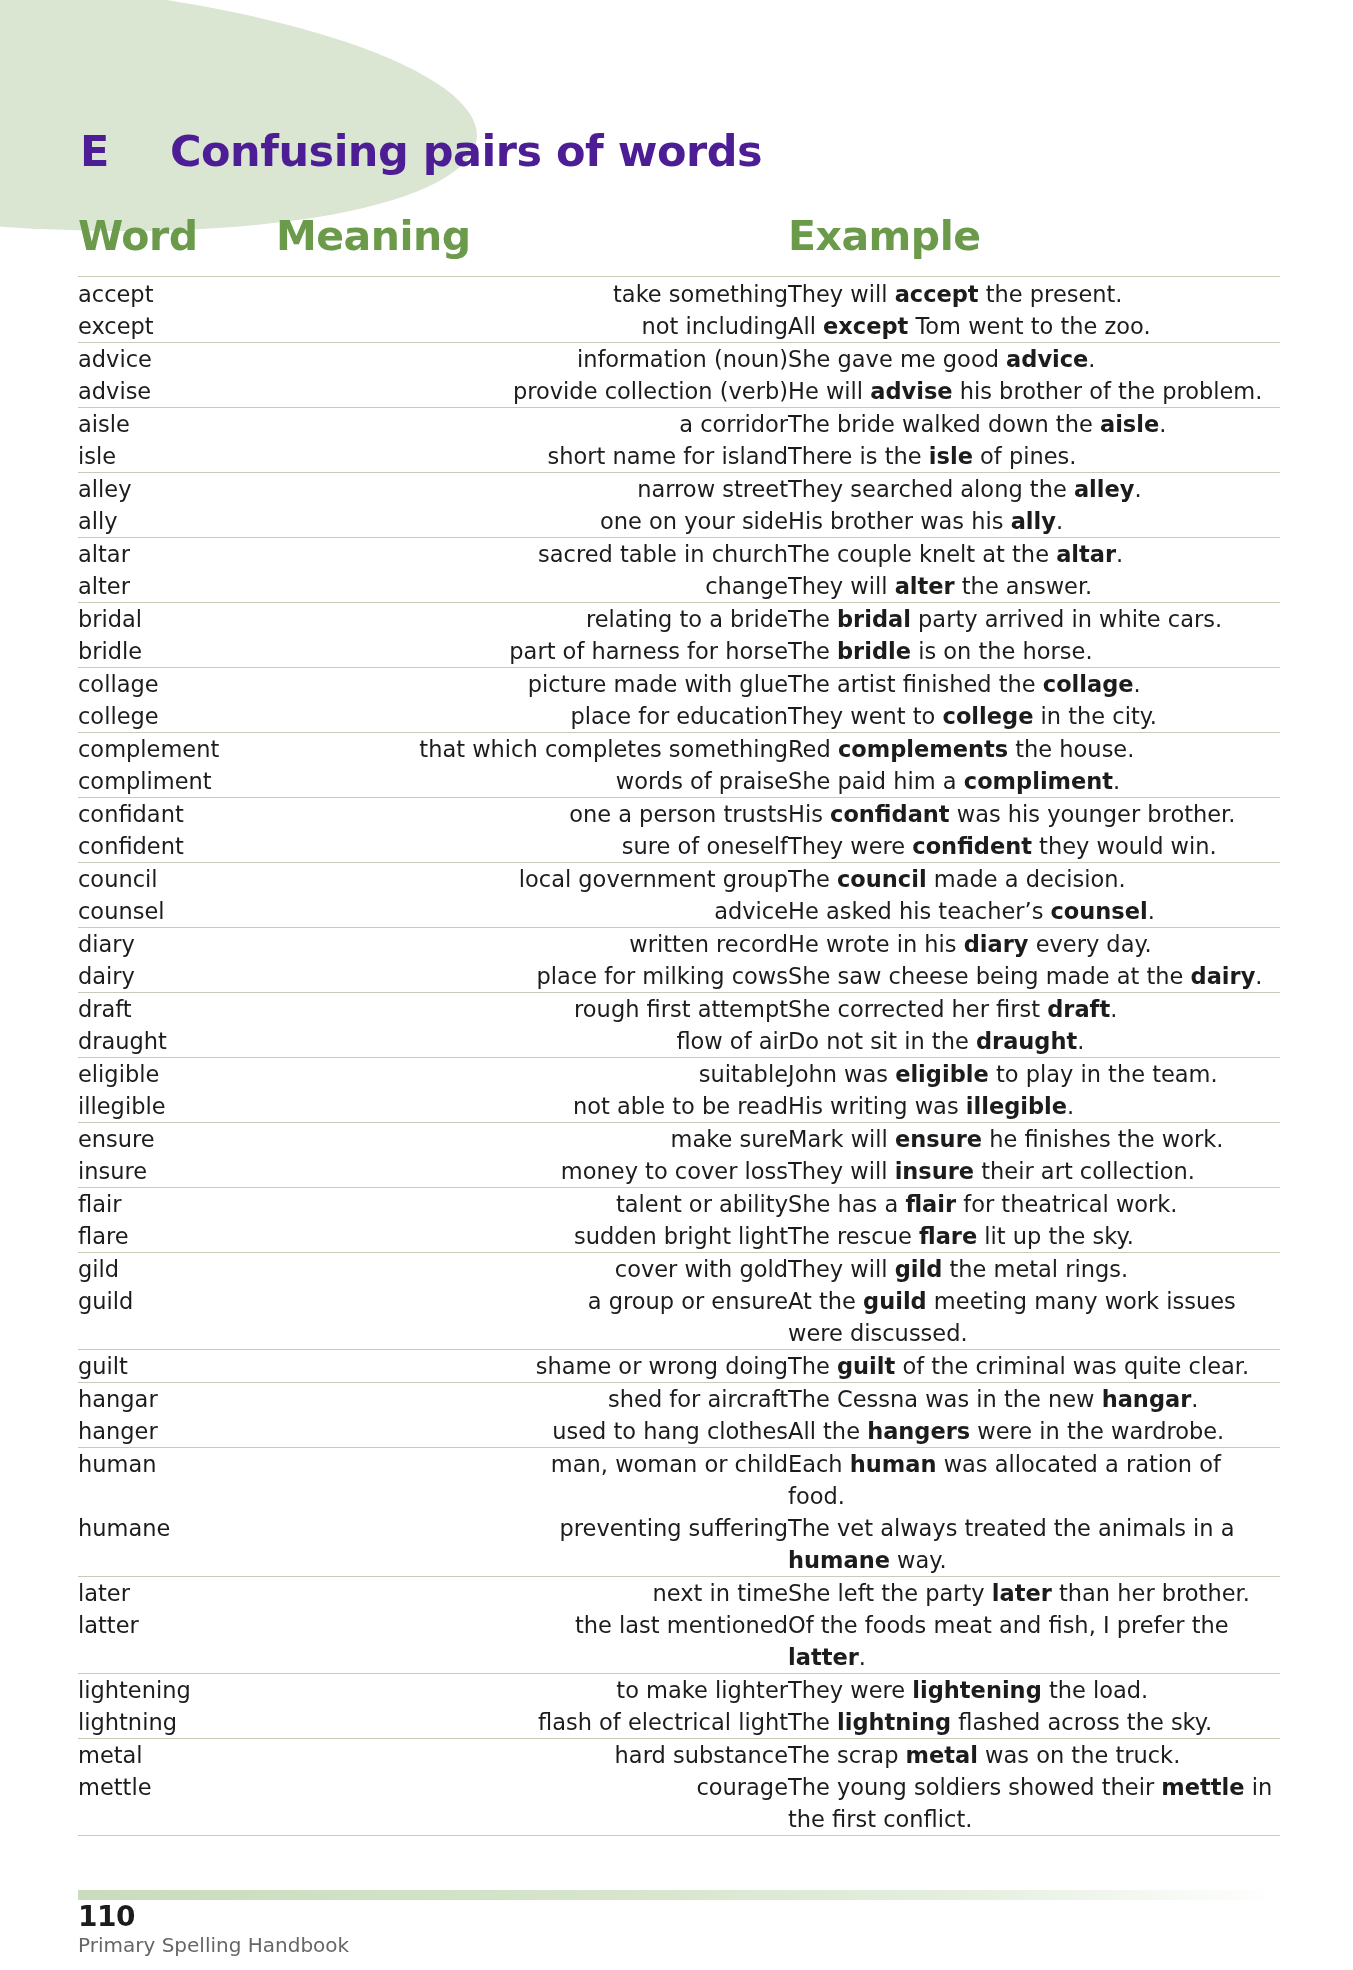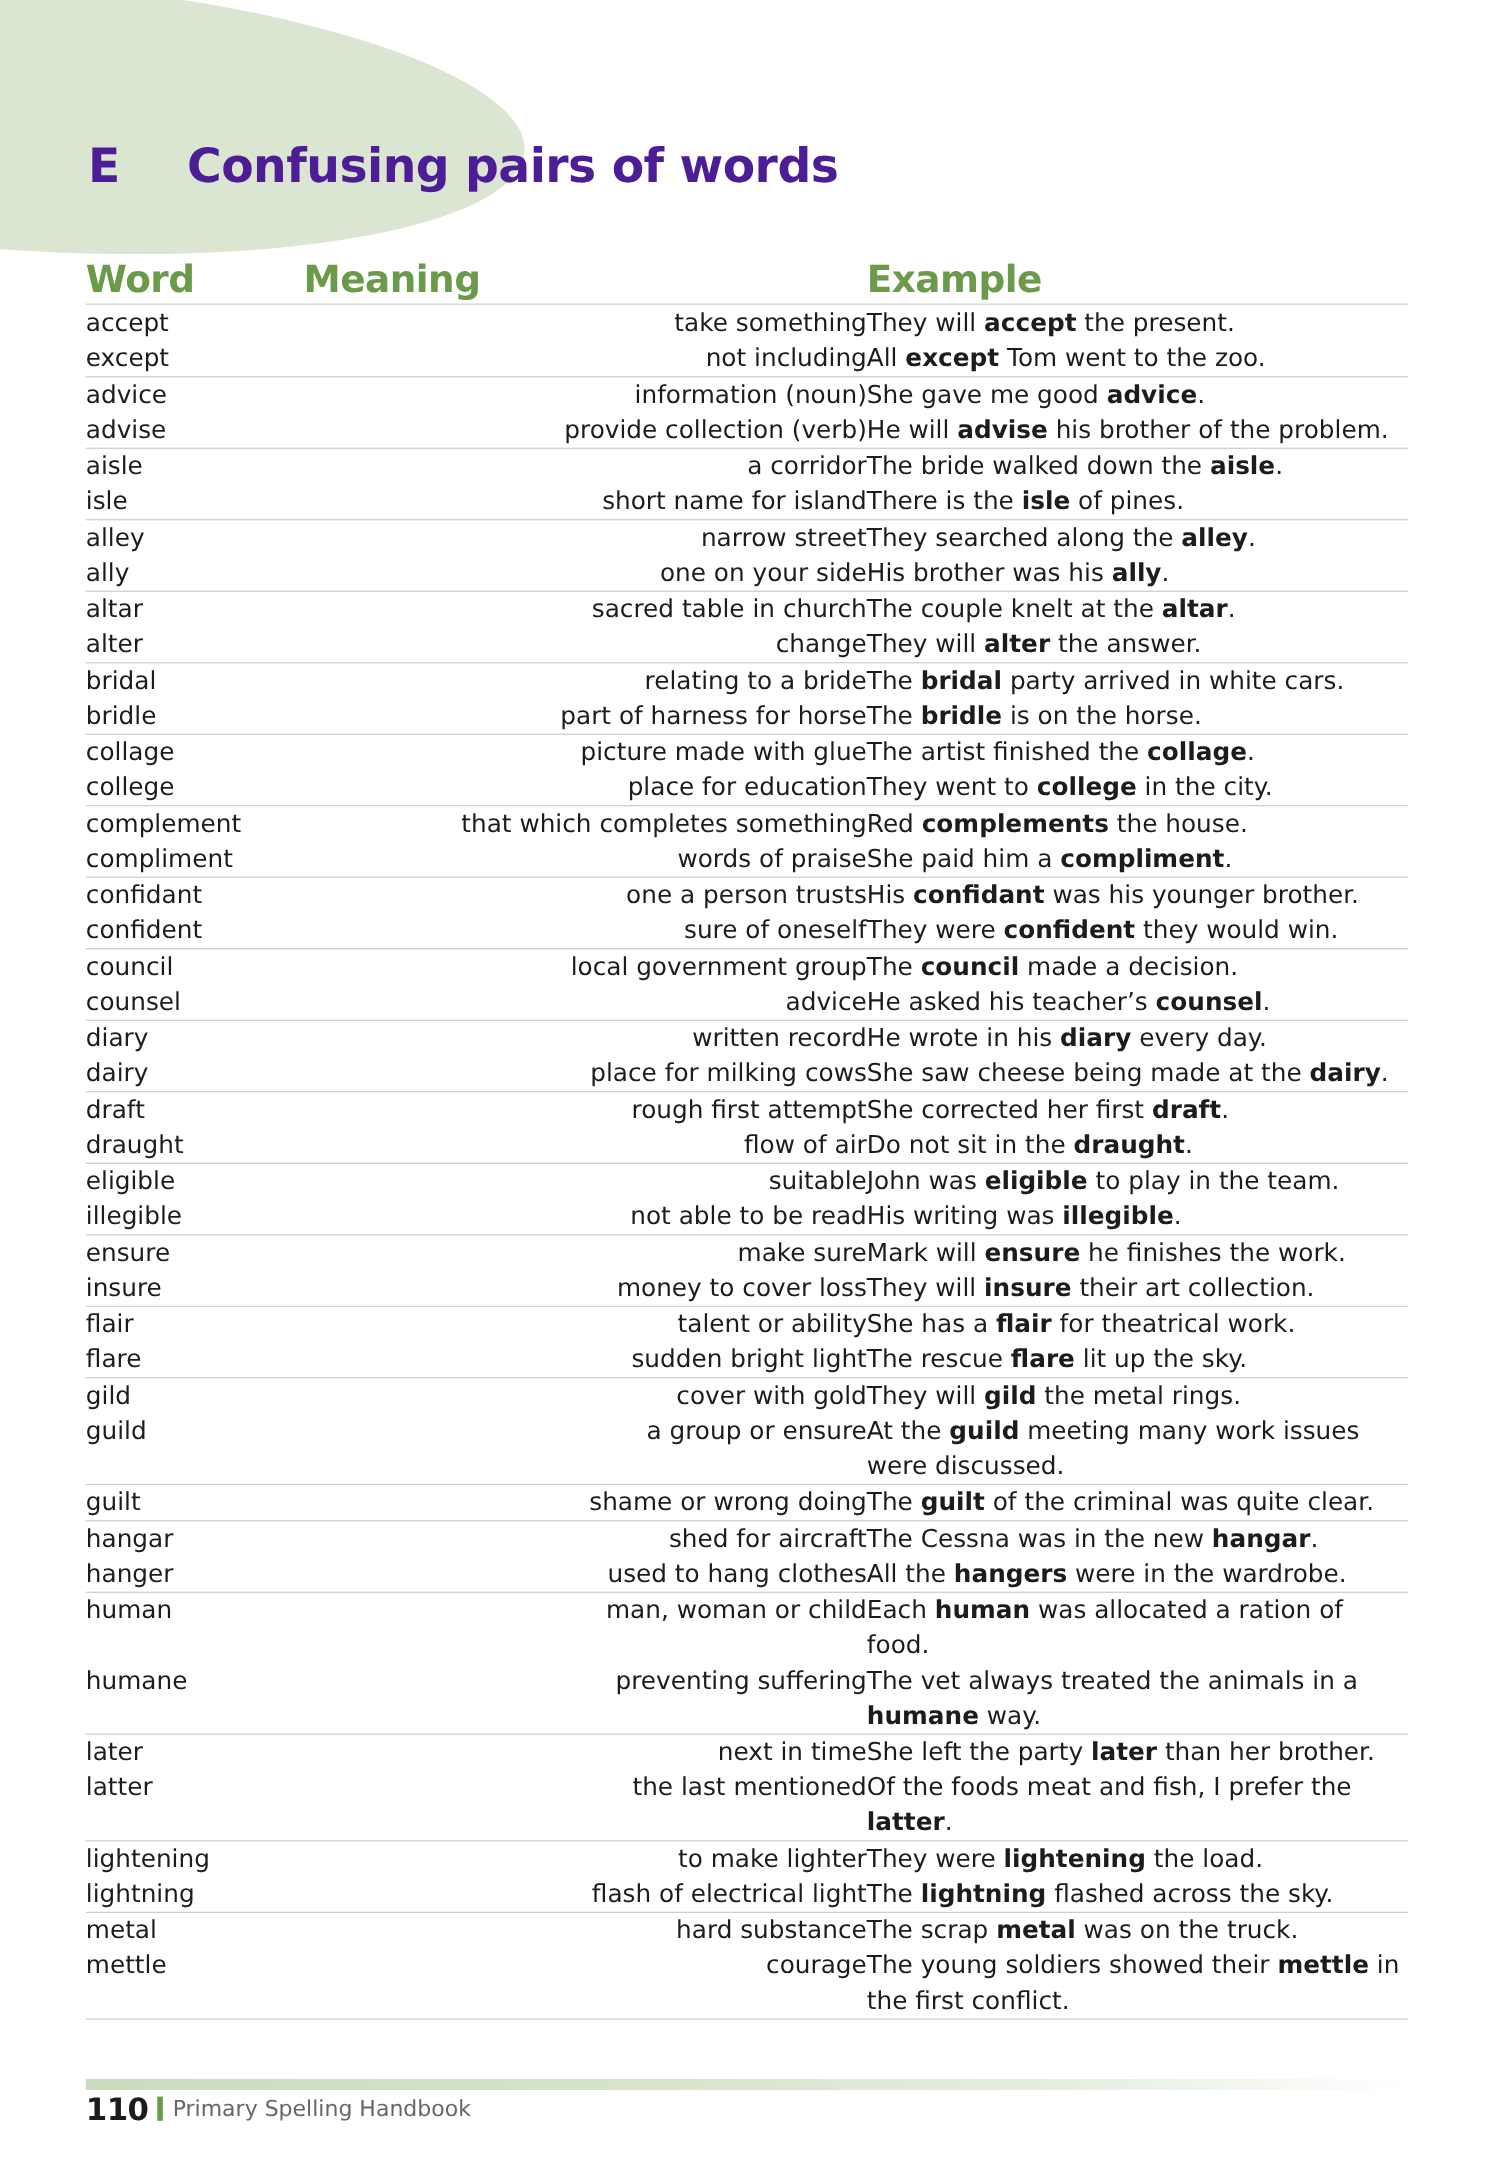--- a/index.html
+++ b/index.html
@@ -5,33 +5,33 @@
   html, body { margin:0; padding:0; background:#ffffff; }
   body { width:1353px; height:1970px; position:relative; overflow:hidden;
          font-family:"DejaVu Sans", sans-serif; color:#1c1c1c; }
   .blob { position:absolute; left:0; top:0; width:500px; height:240px; }
   .title { position:absolute; left:80px; top:126px; margin:0;
            font-family:"DejaVu Sans", sans-serif; font-weight:bold; font-size:43px;
            color:#4c1d95; letter-spacing:-0.5px; white-space:nowrap; }
   .title .letter { display:inline-block; width:90px; }
   .thead { position:absolute; top:232px; left:78px; width:1202px; height:44px;
            border-bottom:1.5px solid #c8cbb8; }
-  .th { position:absolute; bottom:2px; font-weight:bold; font-size:34px; color:#6a9a4a; letter-spacing:-0.5px; }
+  .th { position:absolute; bottom:16px; font-weight:bold; font-size:41px; color:#6a9a4a; letter-spacing:-0.5px; }
   .th.word { left:0; } .th.meaning { left:198px; } .th.example { left:710px; }
   .rows { position:absolute; top:278px; left:78px; width:1202px; }
   .group { border-bottom:1.5px solid #c8cbb8; box-sizing:border-box; }
   .row { display:flex; align-items:flex-start; }
   .c { font-size:22.5px; line-height:32px; white-space:nowrap; }
   .c.w { width:198px; }
   .c.m { width:512px;text-align:right; }
   .c.e { width:490px; white-space:normal; }
   .c.e b { font-weight:bold; }
   .footer-bar { position:absolute; left:78px; top:1890px; width:1202px; height:10px;
                 background:linear-gradient(to right,#c9dcbc 0%,#d6e5cc 45%,#e6efe0 75%,#ffffff 100%); }
-  .footer { position:absolute; left:78px; top:1900px; height:34px; display:flex; align-items:center; }
+  .footer { position:absolute; left:78px; top:1900px; height:34px; display:flex; align-items:flex-start;flex-direction:column; }
   .pnum { font-weight:bold; font-size:28px; color:#1c1c1c; letter-spacing:-0.5px; }
   .pbar { display:inline-block; width:5px; height:22px; background:#6a9a4a; margin:0 9px 0 8px; }
   .pbook { font-size:20px; color:#666; }
 </style>
 </head>
 <body>
 
 <svg class="blob" viewBox="0 0 500 240" width="500" height="240">
   <ellipse cx="10" cy="105" rx="468" ry="122" transform="rotate(4 10 105)" fill="#dae6d2"></ellipse>
 </svg>

